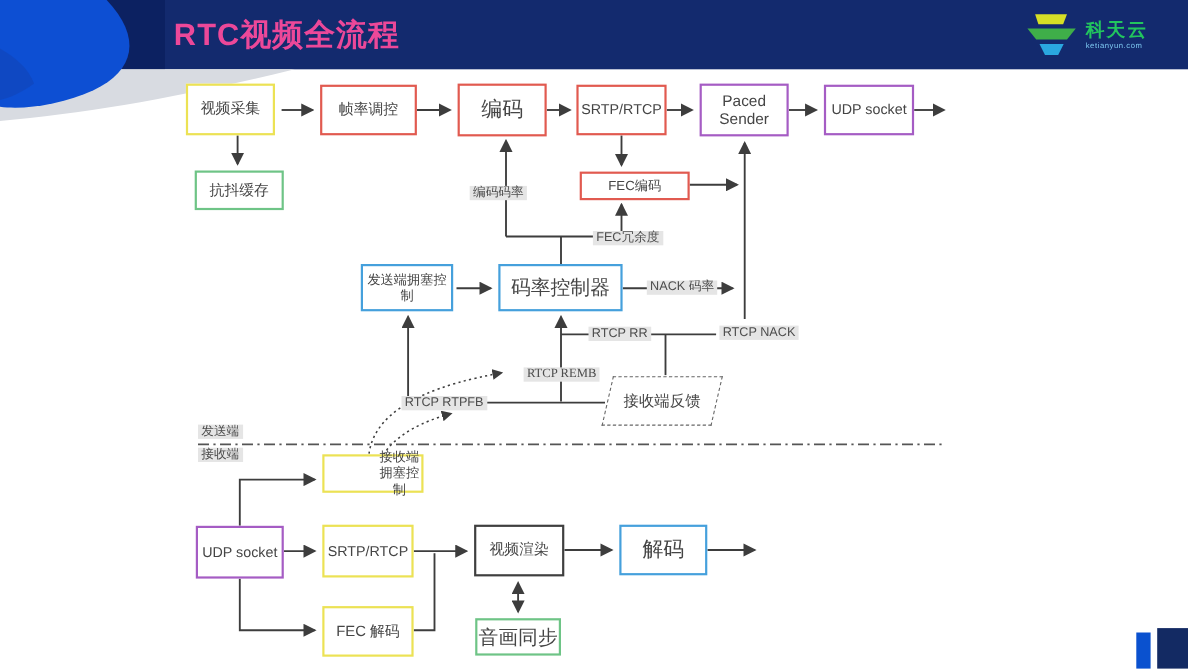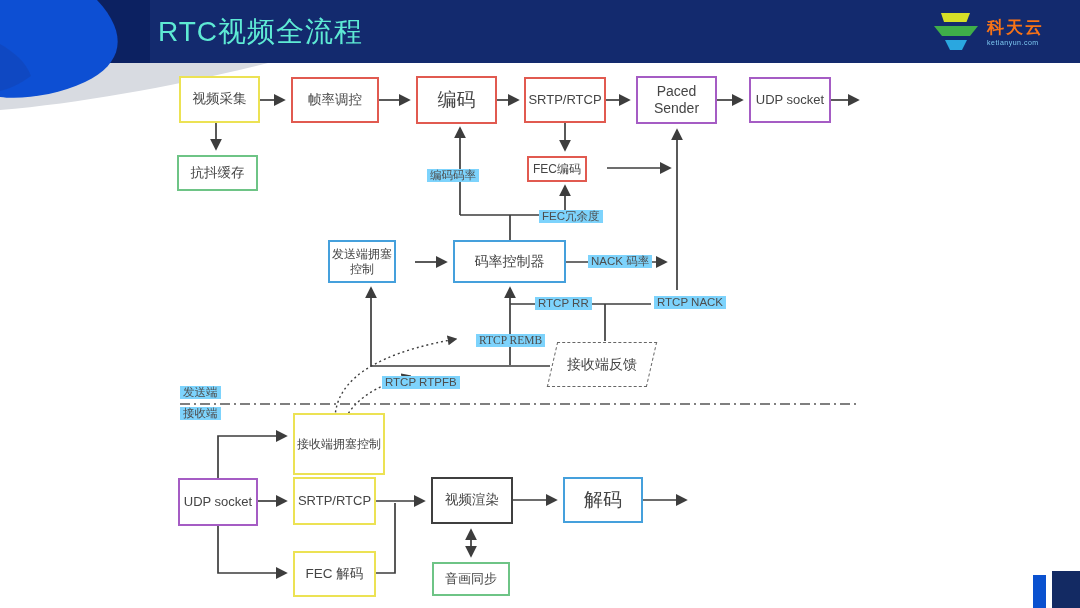--- a/index.html
+++ b/index.html
@@ -2,47 +2,47 @@
 <html><head>
 <meta charset="utf-8">
 <style>
   html,body{margin:0;padding:0;}
   body{width:1080px;height:608px;font-family:"Liberation Sans","DejaVu Sans",sans-serif;}
   .slide{position:relative;width:1080px;height:608px;background:#ffffff;overflow:hidden;}
 
   
   .hdr{position:absolute;left:0;top:0;width:1080px;height:63px;background:#132a6e;}
   .hdr-deco{position:absolute;left:0;top:0;pointer-events:none;}
-  .hdr-title{position:absolute;left:158px;top:13px;font-size:28px;font-weight:400;color:#5eead4;letter-spacing:1px;}
+  .hdr-title{position:absolute;left:158px;top:13px;font-size:28px;font-weight:700;color:#ec4899;letter-spacing:1px;}
   .logo{position:absolute;right:36px;top:12px;display:flex;align-items:center;gap:8px;}
   .logo-txt{display:flex;flex-direction:column;line-height:1;}
-  .logo-name{color:#f97316;font-size:17px;font-weight:bold;letter-spacing:2px;}
+  .logo-name{color:#22c55e;font-size:17px;font-weight:bold;letter-spacing:2px;}
   .logo-domain{color:#7ec9f2;font-size:7px;margin-top:3px;letter-spacing:.5px;}
 
   
   .node{position:absolute;box-sizing:border-box;background:#fff;border:2px solid #999;
         display:flex;align-items:center;justify-content:center;color:#454545;
         font-size:13.5px;text-align:center;line-height:1.25;}
   .n-yellow{border-color:#ece254;}
   .n-red{border-color:#e15a50;}
   .n-purple{border-color:#a55cc4;}
   .n-green{border-color:#6ec486;}
   .n-blue{border-color:#45a0dc;}
   .n-dark{border-color:#3f3f3f;}
   .n-pink{border-color:#dcc3de;}
   .big{font-size:19px;}
-  .mid{font-size:14px;}
+  .mid{font-size:18px;}
   .sm{font-size:12px;}
 
   .para{position:absolute;box-sizing:border-box;background:#fff;border:1.5px dashed #666;
         transform:skewX(-13deg);display:flex;align-items:center;justify-content:center;}
   .para span{transform:skewX(13deg);color:#454545;font-size:14px;}
 
   
-  .lbl{position:absolute;background:#7dd3fc;color:#4d4d4d;font-size:11.5px;line-height:13px;padding:0 3px;white-space:nowrap;}
+  .lbl{position:absolute;background:#e5e5e5;color:#4d4d4d;font-size:11.5px;line-height:13px;padding:0 3px;white-space:nowrap;}
 
   .svg-layer{position:absolute;left:0;top:0;}
 
   
   .acc-blue{position:absolute;left:1033px;top:575px;width:13px;height:33px;background:#0a51cf;}
   .acc-navy{position:absolute;left:1052px;top:571px;width:28px;height:37px;background:#132a63;}
 </style>
 </head>
 <body>
 
@@ -111,49 +111,49 @@
     </g>
 
     <g stroke="#3d3d3d" stroke-width="1.4" fill="none" stroke-dasharray="2 3">
       <path d="M339,442 C327,406 336,360 456,339" marker-end="url(#ah)"></path>
       <path d="M344,442 C337,420 355,391 410,376" marker-end="url(#ah)"></path>
     </g>
 
     <path d="M180,404 H857" stroke="#555" stroke-width="1.6" fill="none" stroke-dasharray="10 4 2 4"></path>
   </svg>
 
-  <div class="node n-yellow" style="left:179px;top:76px;width:81px;height:47px;">视频采集</div>
+  <div class="node n-yellow" style="left:169px;top:76px;width:81px;height:47px;">视频采集</div>
   <div class="node n-red" style="left:291px;top:77px;width:88px;height:46px;">帧率调控</div>
   <div class="node n-red big" style="left:416px;top:76px;width:81px;height:48px;">编码</div>
   <div class="node n-red" style="left:524px;top:77px;width:82px;height:46px;font-size:13px;">SRTP/RTCP</div>
   <div class="node n-purple" style="left:636px;top:76px;width:81px;height:48px;padding:0 6px;font-size:14px;">Paced Sender</div>
   <div class="node n-purple" style="left:749px;top:77px;width:82px;height:46px;font-size:13px;">UDP socket</div>
   <div class="node n-green" style="left:177px;top:155px;width:81px;height:36px;">抗抖缓存</div>
-  <div class="node n-red sm" style="left:527px;top:156px;width:60px;height:26px;">FEC编码</div>
-  <div class="node n-blue sm" style="left:328px;top:240px;width:68px;height:43px;">发送端拥塞控制</div>
+  <div class="node n-red sm" style="left:527px;top:156px;width:100px;height:26px;">FEC编码</div>
+  <div class="node n-blue sm" style="left:328px;top:240px;width:84px;height:43px;">发送端拥塞控制</div>
   <div class="node n-blue mid" style="left:453px;top:240px;width:113px;height:43px;">码率控制器</div>
 
   <div class="para" style="left:552px;top:342px;width:100px;height:45px;">
     <span>接收端反馈</span>
   </div>
 
-  <div class="node n-yellow sm" style="left:293px;top:413px;width:92px;height:62px;">接收端拥塞控制</div>
+  <div class="node n-yellow sm" style="left:293px;top:413px;width:92px;height:35px;padding-left:48px;">接收端拥塞控制</div>
   <div class="node n-purple" style="left:178px;top:478px;width:80px;height:48px;font-size:13px;">UDP socket</div>
   <div class="node n-yellow" style="left:293px;top:477px;width:83px;height:48px;font-size:13px;">SRTP/RTCP</div>
   <div class="node n-dark" style="left:431px;top:477px;width:82px;height:47px;">视频渲染</div>
   <div class="node n-blue big" style="left:563px;top:477px;width:80px;height:46px;">解码</div>
   <div class="node n-yellow" style="left:293px;top:551px;width:83px;height:46px;">FEC 解码</div>
-  <div class="node n-green" style="left:432px;top:562px;width:78px;height:34px;font-size:13px;">音画同步</div>
+  <div class="node n-green" style="left:432px;top:562px;width:78px;height:34px;font-size:18px;">音画同步</div>
 
   <div class="lbl" style="left:427px;top:169px;">编码码率</div>
   <div class="lbl" style="left:539px;top:210px;">FEC冗余度</div>
   <div class="lbl" style="left:588px;top:255px;">NACK 码率</div>
   <div class="lbl" style="left:535px;top:297px;">RTCP RR</div>
   <div class="lbl" style="left:654px;top:296px;">RTCP NACK</div>
   <div class="lbl" style="left:476px;top:334px;font-family:Liberation Serif, serif;">RTCP REMB</div>
-  <div class="lbl" style="left:382px;top:360px;margin-top:16px;">RTCP RTPFB</div>
+  <div class="lbl" style="left:365px;top:360px;">RTCP RTPFB</div>
   <div class="lbl" style="left:180px;top:386px;">发送端</div>
   <div class="lbl" style="left:180px;top:407px;">接收端</div>
 
   <div class="acc-blue"></div>
   <div class="acc-navy"></div>
 
 </div>
 
 </body></html>

